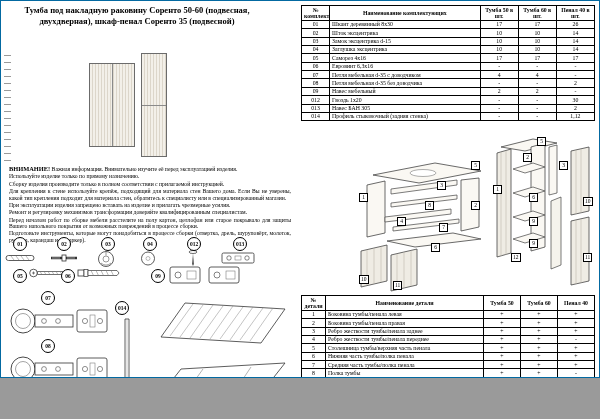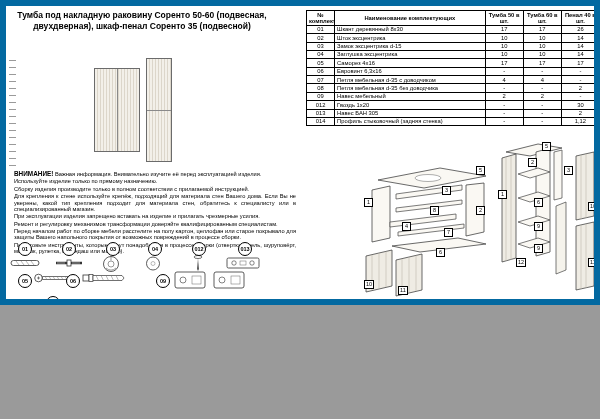--- a/index.html
+++ b/index.html
@@ -1,20 +1,20 @@
 <!DOCTYPE html>
 <html><head>
 <meta charset="utf-8">
 <style>
   * { margin:0; padding:0; box-sizing:border-box; }
   html,body { background:#9a9a9a; }
   .page {
-    position:relative; width:600px; height:305px; background:#ffffff;
-    border:6px solid #0369a1; overflow:hidden;
-    font-family:Liberation Sans, sans-serif; color:#000;
+    position:relative; width:600px; height:378px; background:#ffffff;
+    border:1px solid #0369a1; overflow:hidden;
+    font-family:Liberation Serif, serif; color:#000;
   }
   .title {
     position:absolute; left:10px; top:4px; width:252px;
     font-size:8.5px; font-weight:bold; line-height:1.25; text-align:center;
   }
   .fineprint {
     position:absolute; left:3px; top:54px; width:7px; height:112px;
     background:repeating-linear-gradient(to bottom,#9a9a9a 0 1px,transparent 1px 7px);
   }
   .cab { position:absolute; border:1px solid #6b6b6b;

